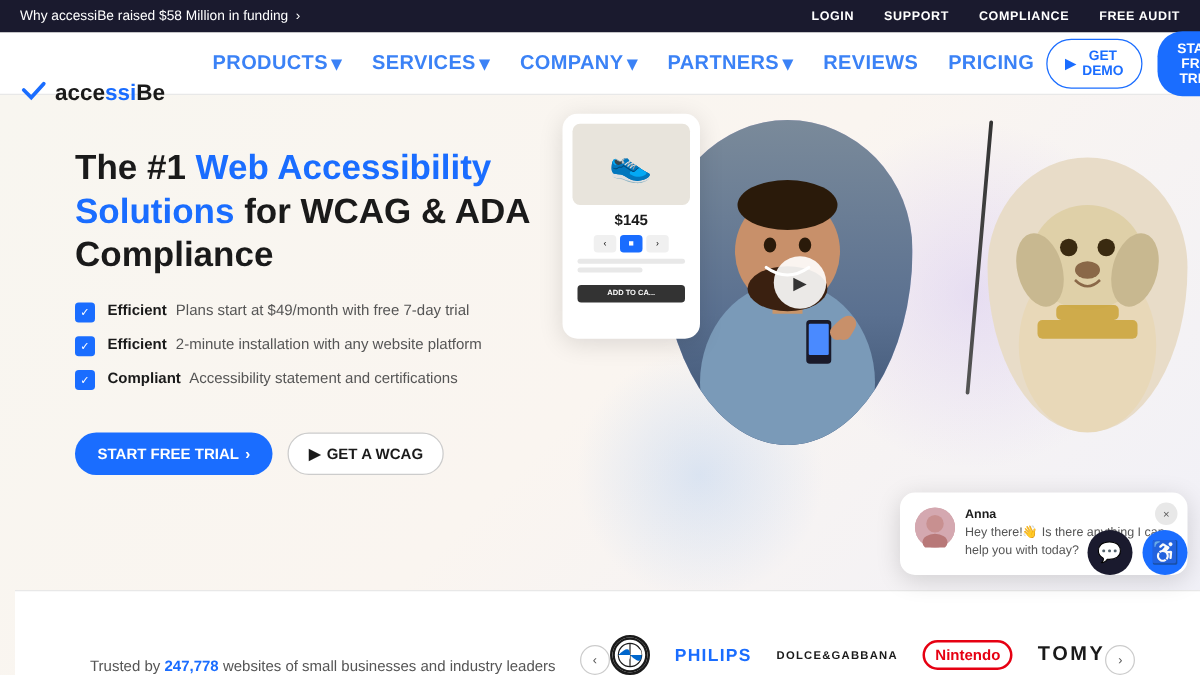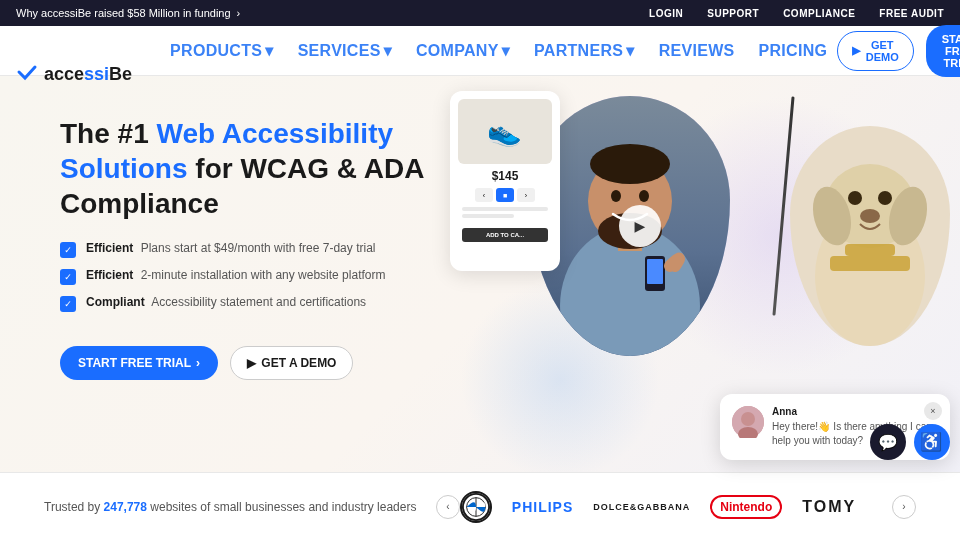--- a/index.html
+++ b/index.html
@@ -300,28 +300,28 @@
       text-align: right;
       max-width: 200px;
     }
     .quote-text .quote-main { font-weight: 700; color: #1a1a1a; font-style: italic; }
     .quote-text .quote-attr { color: #888; font-size: 8px; margin-top: 2px; }
 
     
     .trusted-bar {
       position: absolute;
       bottom: 0;
-      left: 0;
+      left: 12px;
       right: 0;
       background: #fff;
       border-top: 1px solid #e8e8e8;
       height: 68px;
       display: flex;
-      align-items: center;
-      padding: 0 44px;
+      align-items: flex-end;
+      padding: 0 60px;
       gap: 0;
       z-index: 10;
     }
     .trusted-text { font-size: 12px; color: #555; white-space: nowrap; margin-right: 6px; }
     .brand-logos { display: flex; align-items: center; gap: 20px; flex: 1; }
     .brand-logo { 
       font-size: 13px; 
       font-weight: 800; 
       color: #1a1a1a;
       white-space: nowrap;
@@ -529,21 +529,21 @@
       </div>
     </div>
 
     <div class="hero-buttons">
       <button class="btn-start-trial">
         <span>START FREE TRIAL</span>
         <span>›</span>
       </button>
       <button class="btn-get-demo">
         <span>▶</span>
-        <span>GET A DEMO</span>
+        <span>GET A WCAG</span>
       </button>
     </div>
   </div>
 
   <div class="hero-right">
     <div class="bg-circle-purple"></div>
     <div class="bg-circle-blue"></div>
 
     <div class="phone-mockup">
       <div class="phone-screen">

